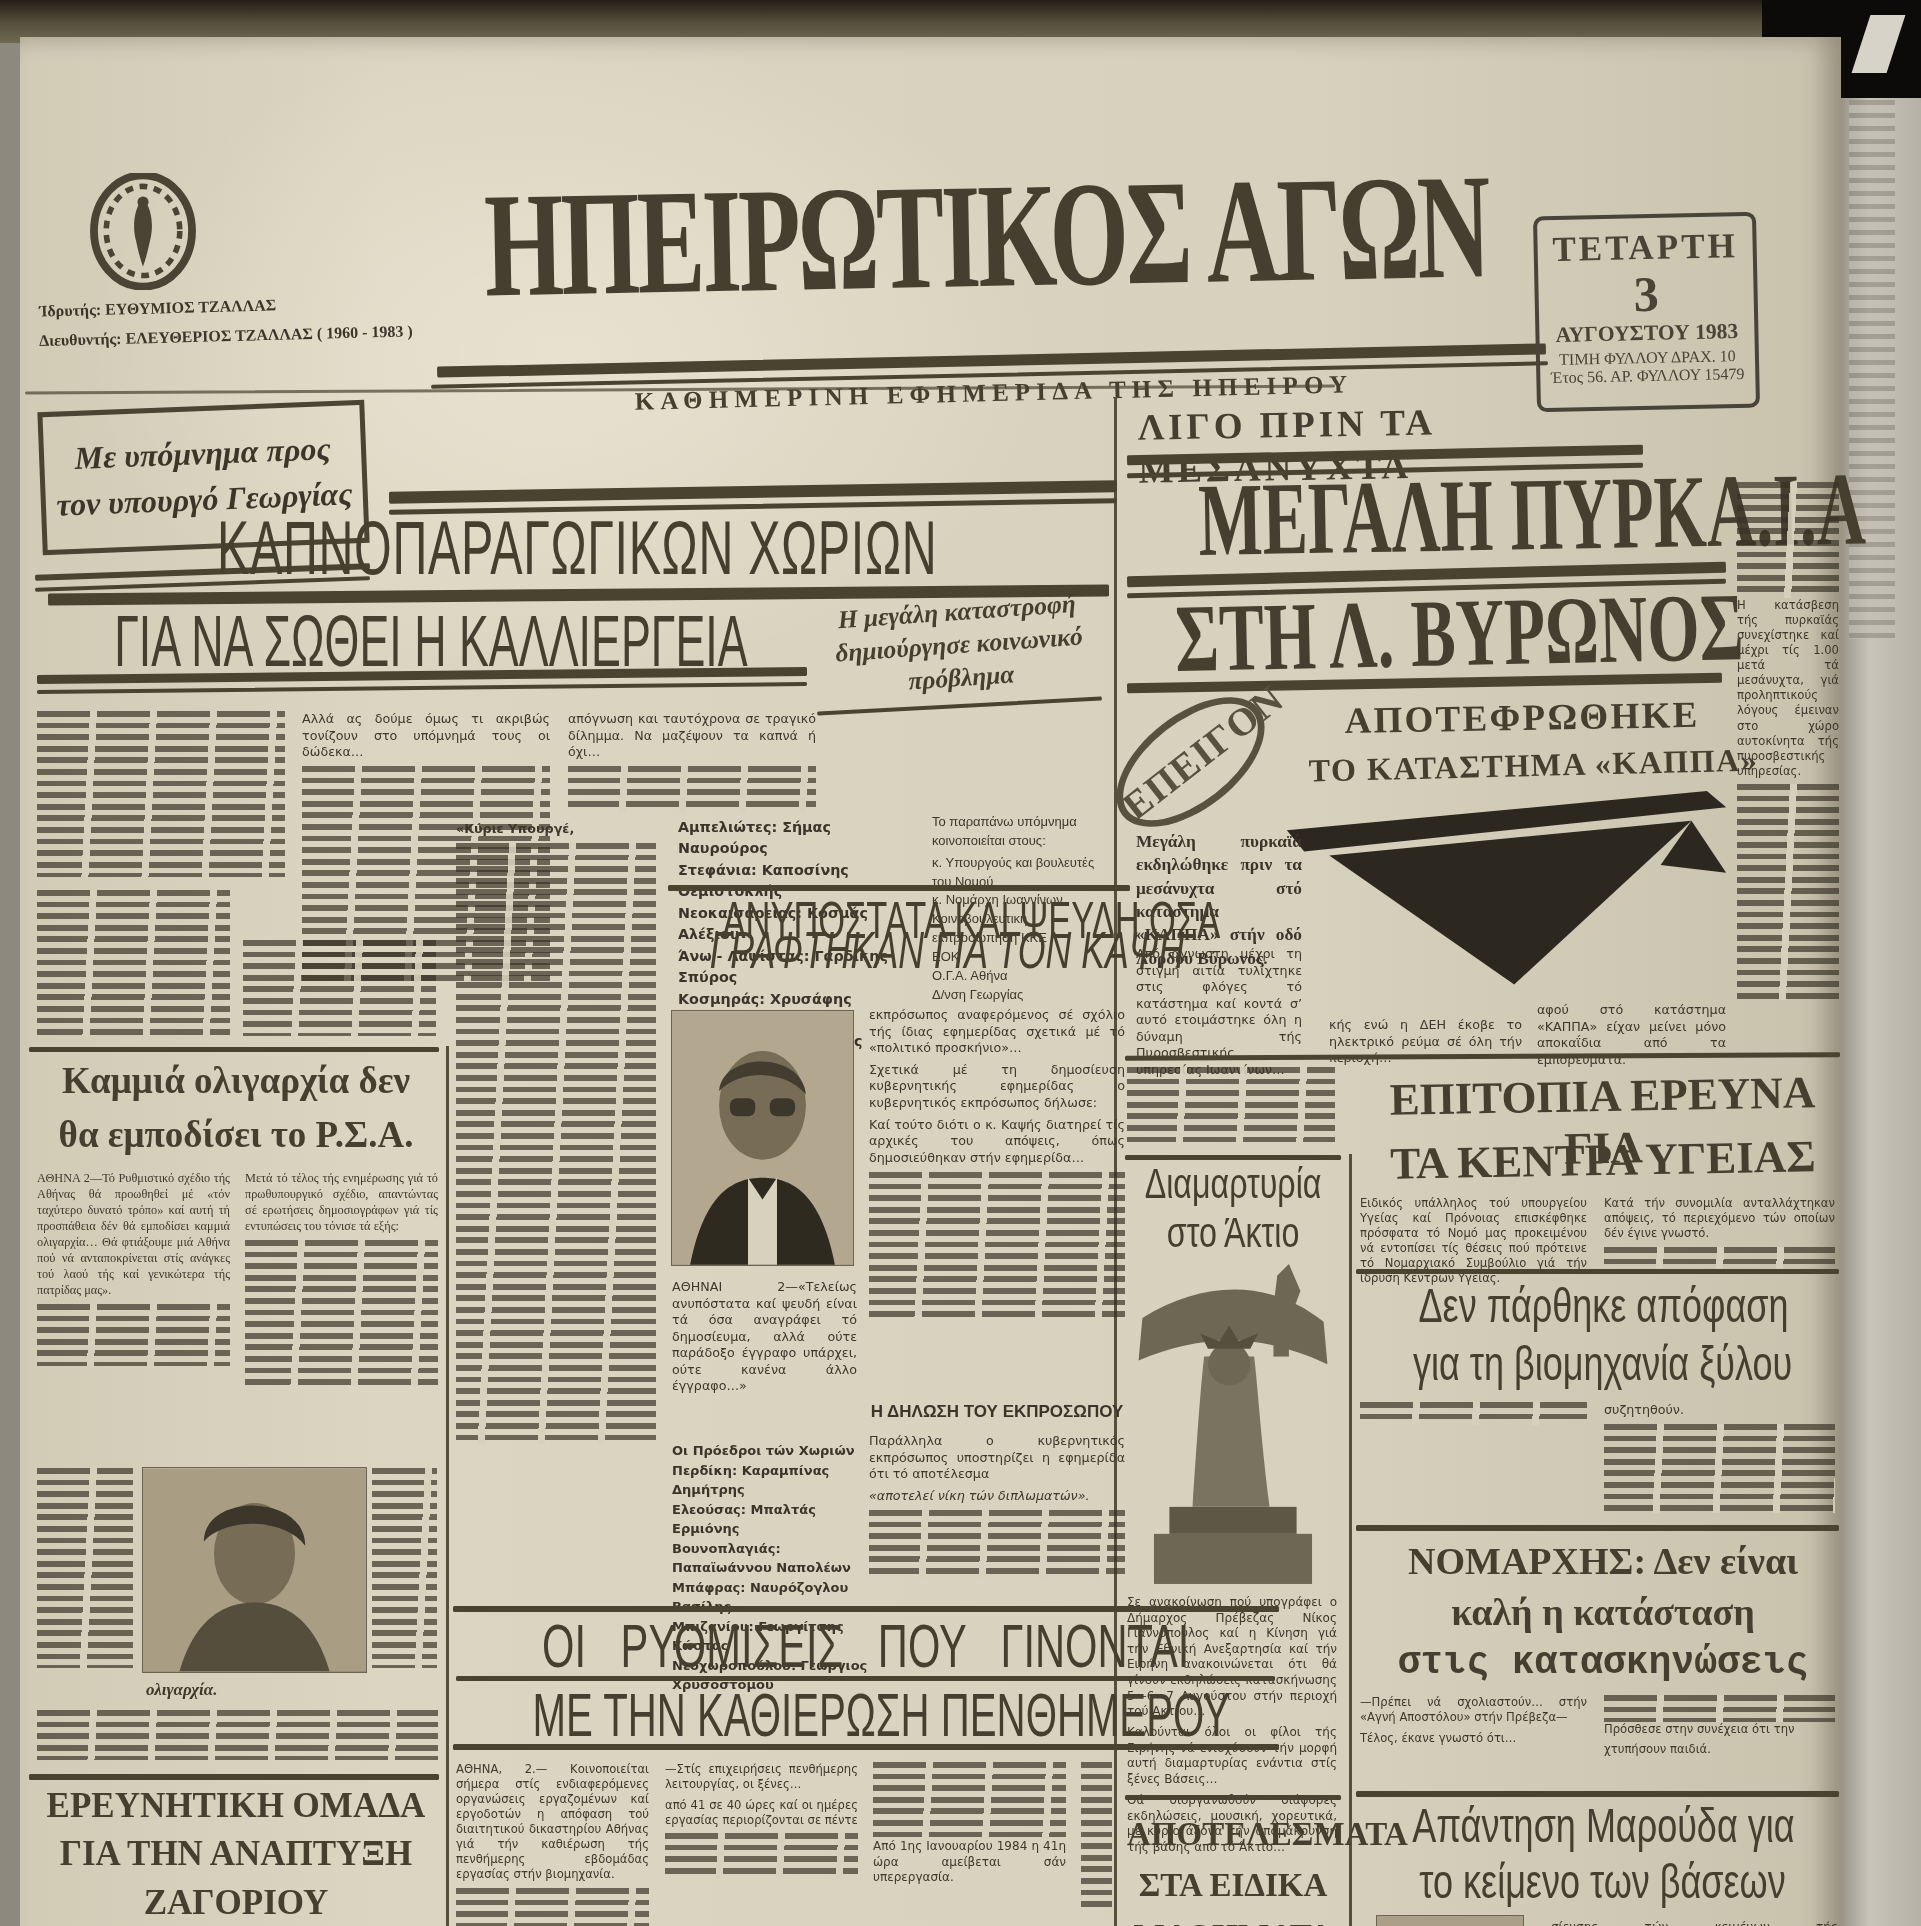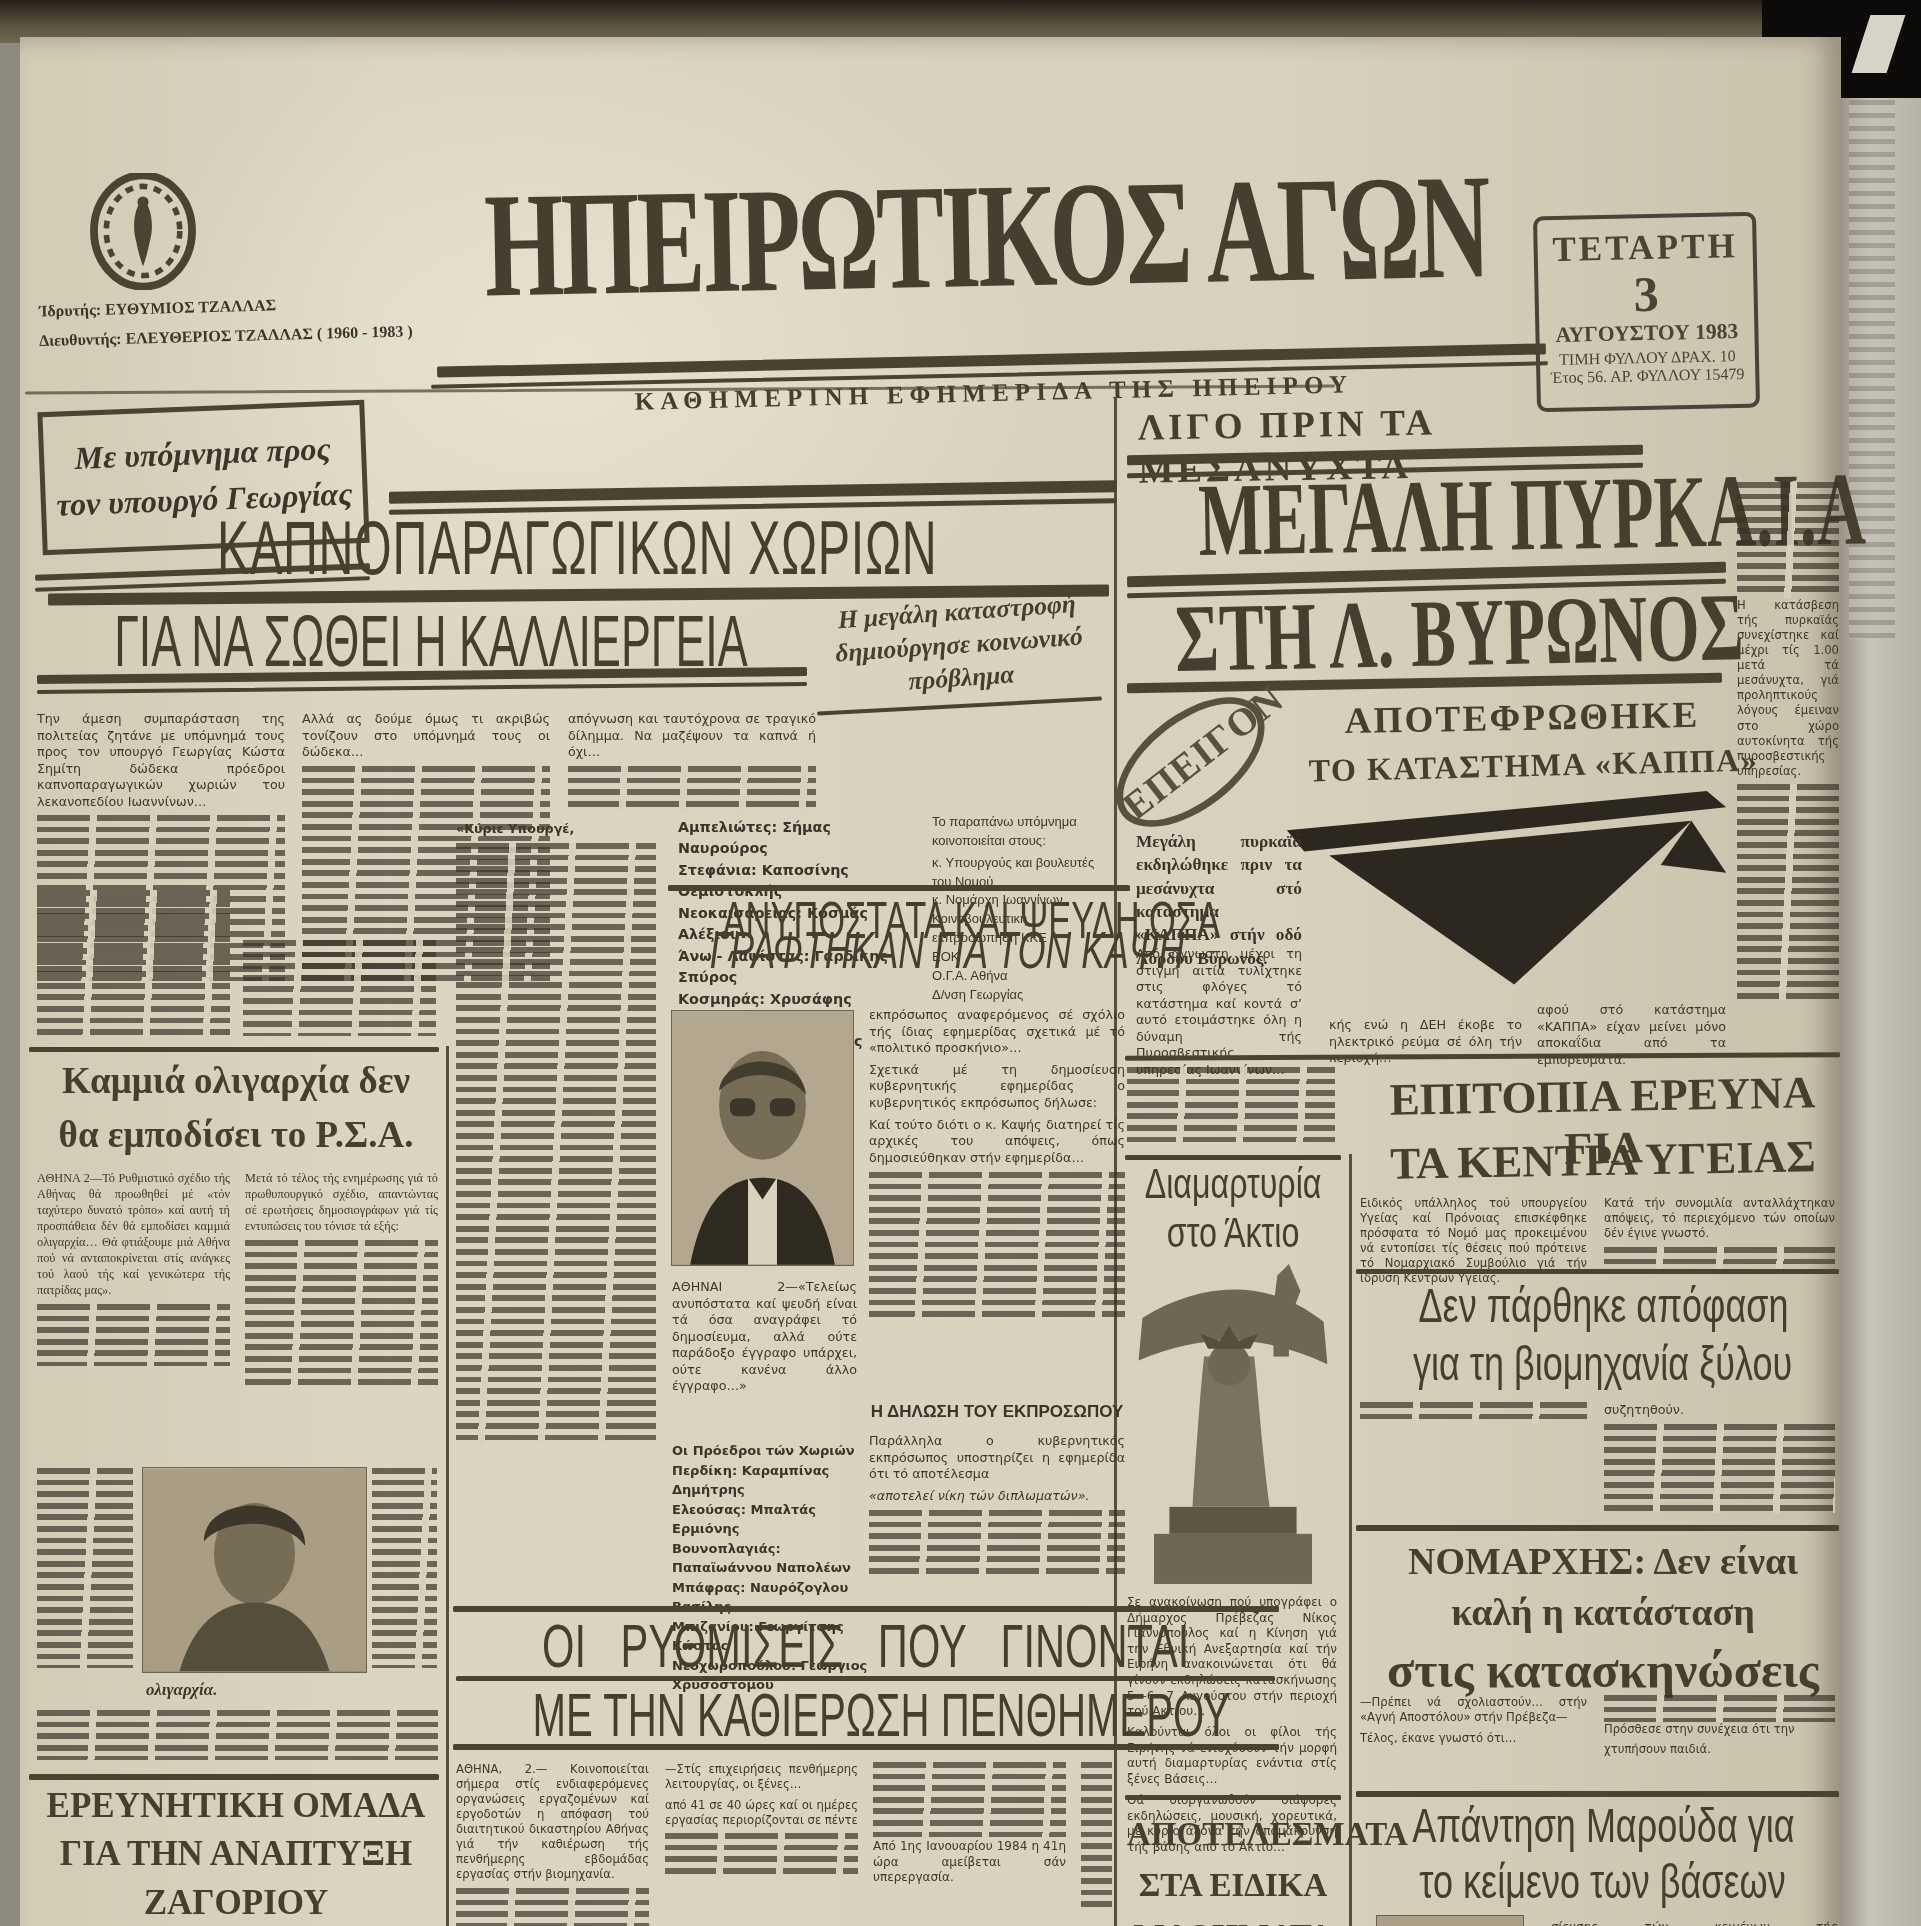--- a/index.html
+++ b/index.html
@@ -96,21 +96,20 @@
 </div>
 <b class="rl" style="left:37px;top:671px;width:770px;height:9.2px;transform:rotate(-.6deg);"></b>
 <b class="rl" style="left:37px;top:686px;width:770px;height:4.2px;transform:rotate(-.6deg);"></b>
 
 <div class="a c serif b i hl" style="left:805px;top:595px;width:308px;font-size:25.4px;line-height:1.3;transform:rotate(-4deg);white-space:pre-line;">Η μεγάλη καταστροφή
 δημιούργησε κοινωνικό
 πρόβλημα</div>
 <b class="rl" style="left:817px;top:704px;width:285px;height:3.9px;transform:rotate(-3deg);"></b>
 
 <div class="a" style="left:37px;top:711px;width:248px;">
-  <p class="bt">Την άμεση συμπαράσταση της πολιτείας ζητάνε με υπόμνημά τους προς τον υπουργό Γεωργίας Κώστα Σημίτη δώδεκα πρόεδροι καπνοπαραγωγικών χωριών του λεκανοπεδίου Ιωαννίνων…</p>
   <i class="fl" style="height:166px;"></i>
 </div>
 <div class="a" style="left:302px;top:711px;width:248px;">
   <p class="bt">Αλλά ας δούμε όμως τι ακριβώς τονίζουν στο υπόμνημά τους οι δώδεκα…</p>
   <i class="fl" style="height:216px;"></i>
 </div>
 <div class="a" style="left:568px;top:711px;width:248px;">
   <p class="bt">απόγνωση και ταυτόχρονα σε τραγικό δίλημμα. Να μαζέψουν τα καπνά ή όχι…</p>
   <i class="fl" style="height:46px;"></i>
 </div>
@@ -209,21 +208,21 @@
   <i class="fl" style="height:23px;"></i>
 </div>
 <div class="a" style="left:1604px;top:1402px;width:231px;">
   <p class="bt">συζητηθούν.</p>
   <i class="fl" style="height:89px;"></i>
 </div>
 <b class="rl" style="left:1356px;top:1525px;width:483px;height:6.2px;"></b>
 
 <div class="a c serif b hl" style="left:1364px;top:1539px;width:478px;font-size:38px;">ΝΟΜΑΡΧΗΣ: Δεν είναι</div>
 <div class="a c serif b hl" style="left:1364px;top:1590px;width:478px;font-size:38px;">καλή η κατάσταση</div>
-<div class="a c serif b hl" style="left:1364px;top:1641px;width:478px;font-size:50px;">στις κατασκηνώσεις</div>
+<div class="a c serif b hl" style="left:1364px;top:1641px;width:478px;font-size:38px;font-family:Liberation Mono, monospace;">στις κατασκηνώσεις</div>
 <div class="a" style="left:1360px;top:1695px;width:227px;">
   <p class="bt" style="font-size:11.6px">—Πρέπει νά σχολιαστούν… στήν «Αγνή Αποστόλου» στήν Πρέβεζα—</p>
   <p class="bt" style="font-size:11.6px">Τέλος, έκανε γνωστό ότι…</p>
 </div>
 <div class="a" style="left:1604px;top:1695px;width:231px;">
   <i class="fl" style="height:27px;"></i>
   <p class="bt" style="font-size:11.6px">Πρόσθεσε στην συνέχεια ότι την</p>
   <p class="bt" style="font-size:11.6px">χτυπήσουν παιδιά.</p>
 </div>
 <b class="rl" style="left:1356px;top:1791px;width:483px;height:6.2px;"></b>

